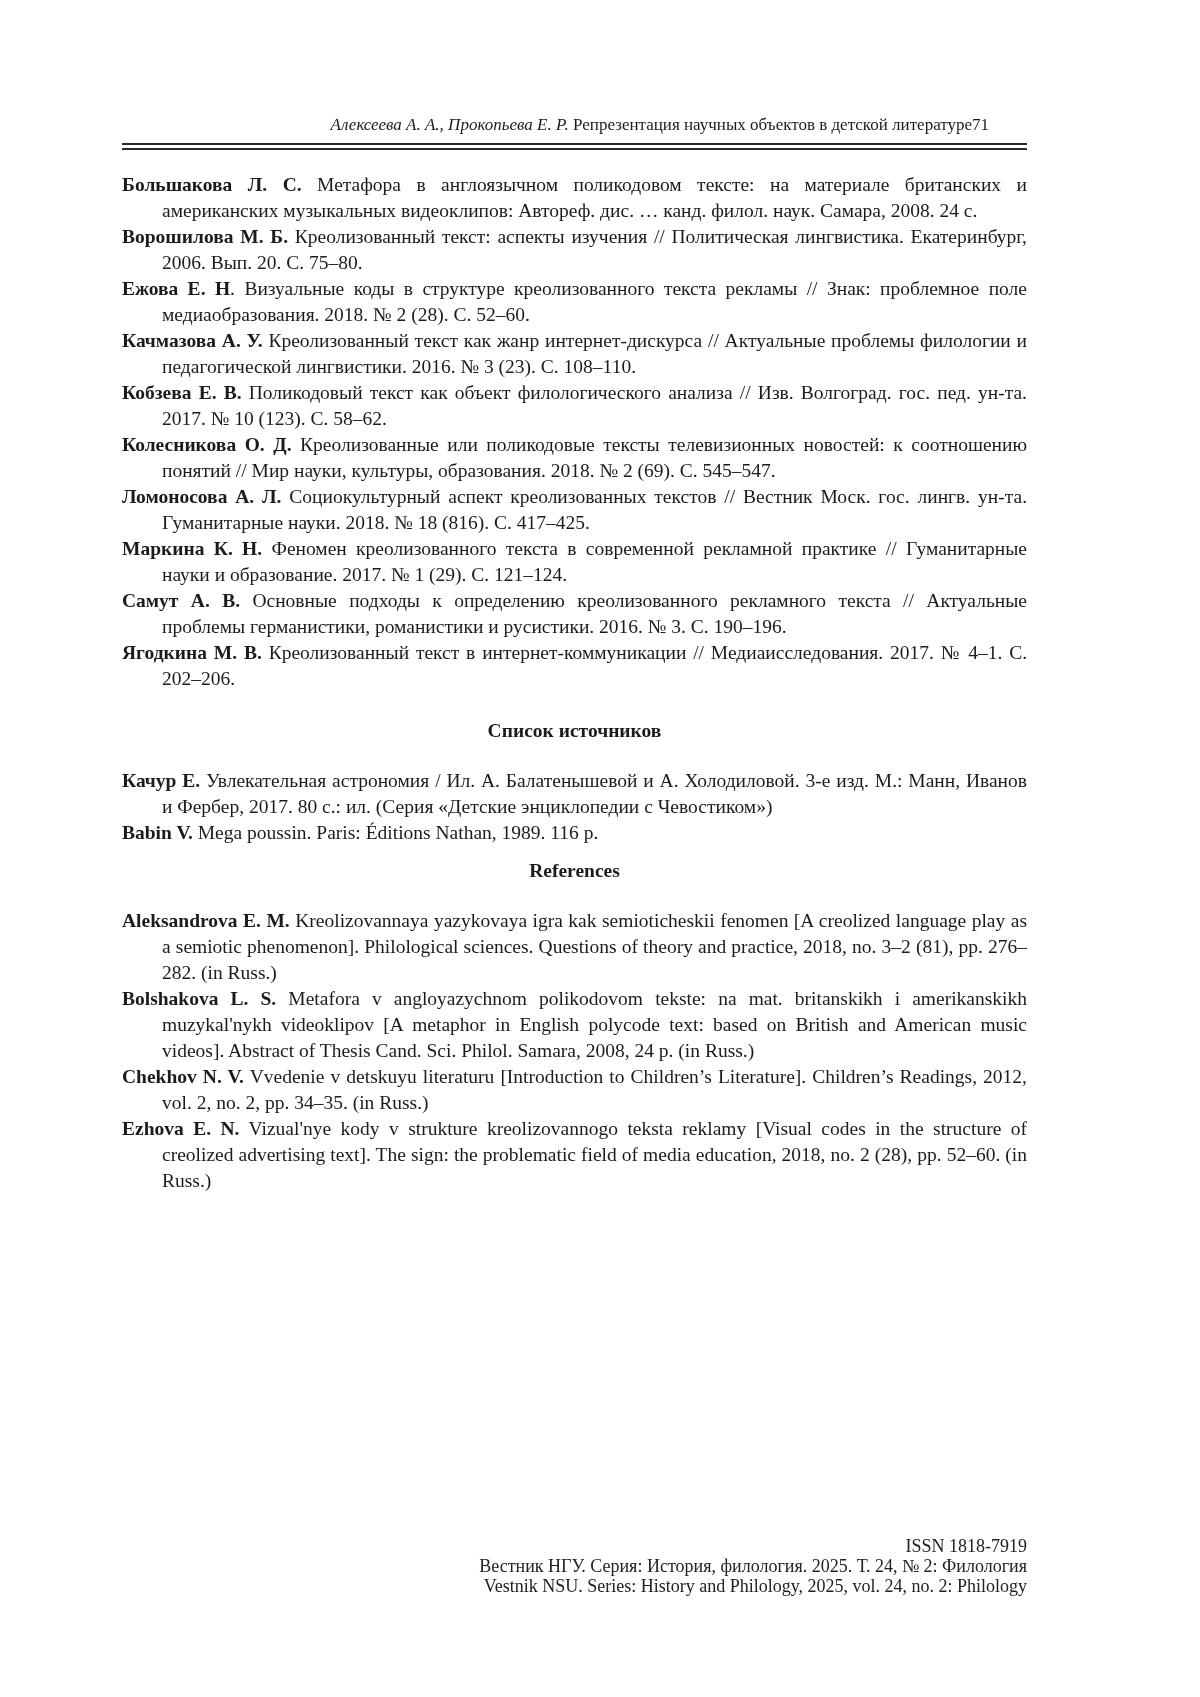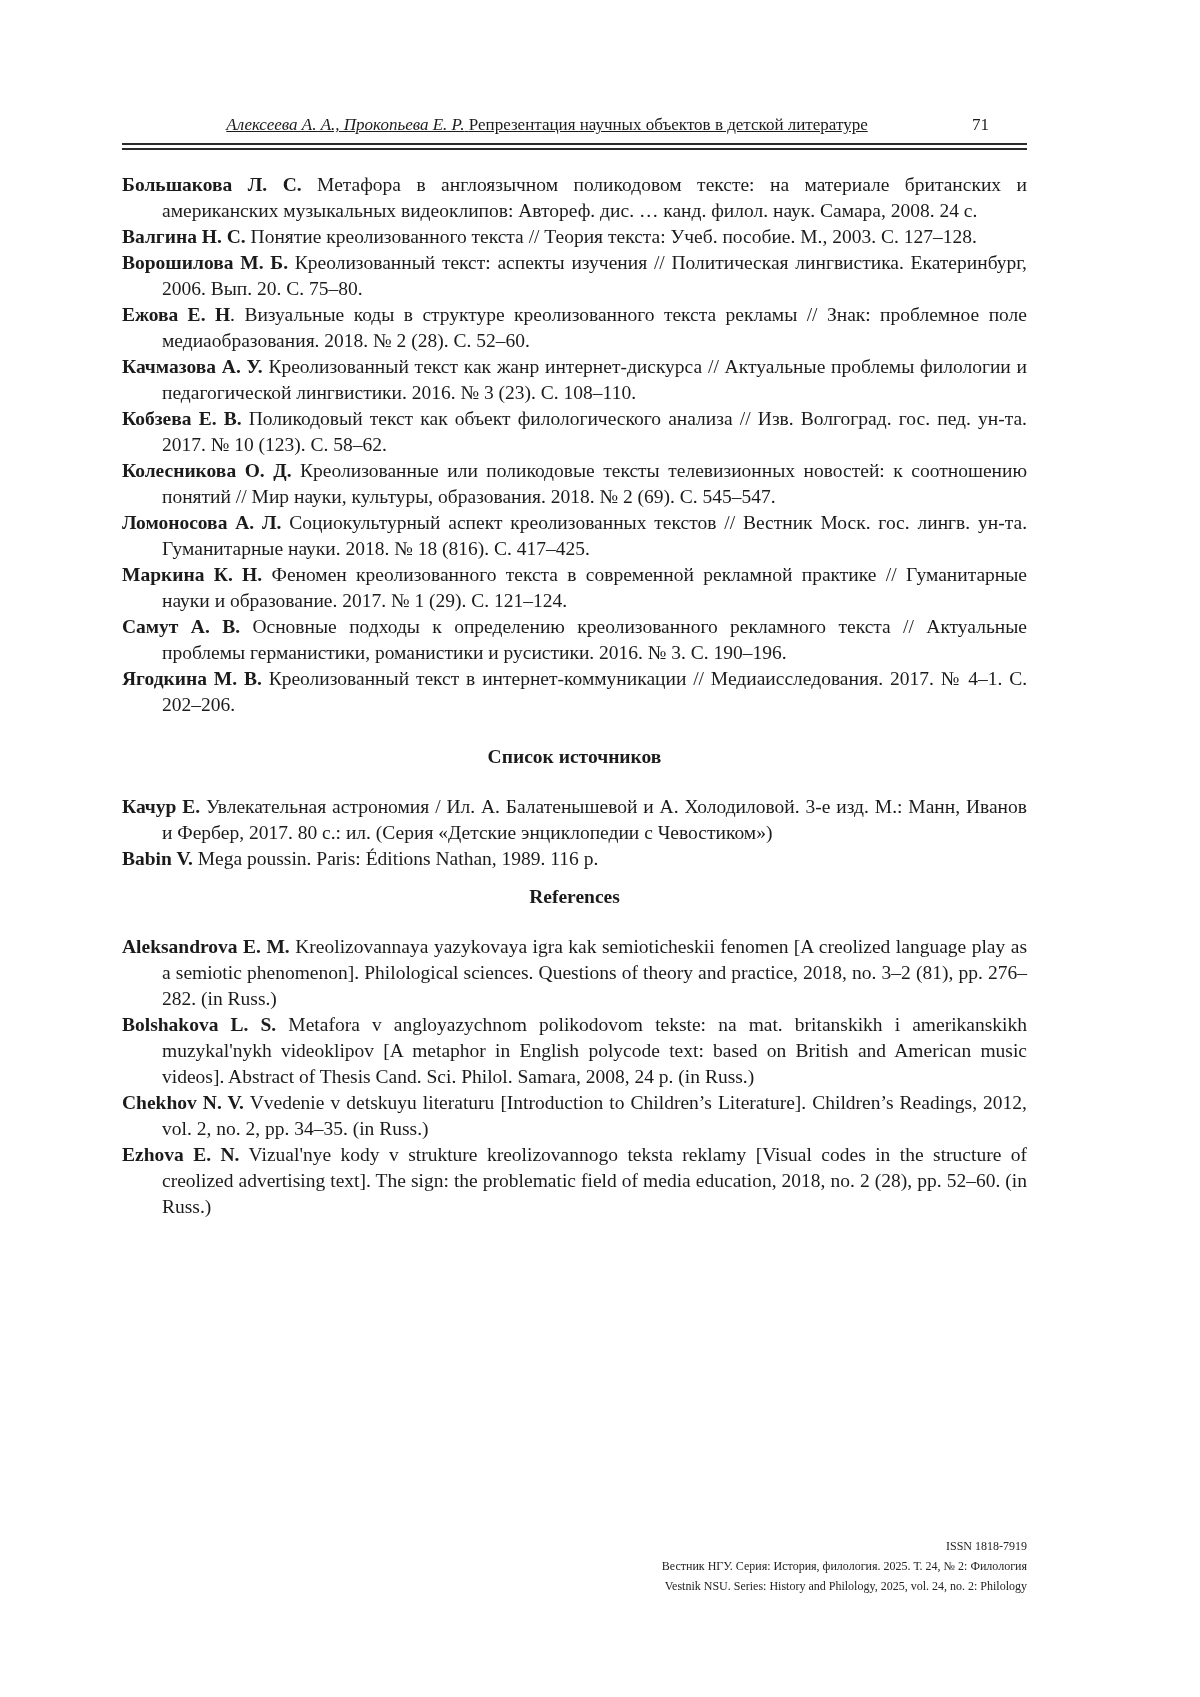--- a/index.html
+++ b/index.html
@@ -21,21 +21,21 @@
     position: absolute;
     left: 122px;
     top: 114px;
     width: 905px;
     display: flex;
     align-items: baseline;
     font-size: 17px;
     line-height: 22px;
     white-space: nowrap;
   }
-  .runhead-center { flex: 1; text-align: center; text-decoration: underline; }
+  .runhead-center { flex: 1; text-align: right; }
   .runhead-authors { font-style: italic; }
   .runhead-title { font-style: normal; }
   .page-num { padding-right: 38px; }
 
   .head-rule {
     position: absolute;
     left: 122px;
     top: 143px;
     width: 905px;
     height: 7px;
@@ -71,21 +71,21 @@
   }
   .section-heading.refs { margin-top: 12px; }
 
   
   .footer {
     position: absolute;
     left: 122px;
     top: 1536px;
     width: 905px;
     text-align: right;
-    font-size: 12px;
+    font-size: 18px;
     line-height: 20px;
     color: #222222;
   }
   .footer div { margin: 0; }
 </style>
 </head>
 <body>
 
 <div class="runhead">
   <span class="runhead-center">
@@ -93,21 +93,20 @@
     <span class="runhead-title">Репрезентация научных объектов в детской литературе</span>
   </span>
   <span class="page-num">71</span>
 </div>
 
 <div class="head-rule"></div>
 
 <div class="content">
   <div>
       <p class="entry"><span class="seg-b">Большакова Л. С.</span><span> Метафора в англоязычном поликодовом тексте: на материале британских и американских музыкальных видеоклипов: Автореф. дис. … канд. филол. наук. Самара, 2008. 24 с.</span></p>
-      <p class="entry"><span class="seg-b">Валгина Н. С.</span><span> Понятие креолизованного текста // Теория текста: Учеб. пособие. М., 2003. С. 127–128.</span></p>
       <p class="entry"><span class="seg-b">Ворошилова М. Б.</span><span> Креолизованный текст: аспекты изучения // Политическая лингвистика. Екатеринбург, 2006. Вып. 20. С. 75–80.</span></p>
       <p class="entry"><span class="seg-b">Ежова Е. Н</span><span>. Визуальные коды в структуре креолизованного текста рекламы // Знак: про­блемное поле медиаобразования. 2018. № 2 (28). С. 52–60.</span></p>
       <p class="entry"><span class="seg-b">Качмазова А. У.</span><span> Креолизованный текст как жанр интернет-дискурса // Актуальные пробле­мы филологии и педагогической лингвистики. 2016. № 3 (23). С. 108–110.</span></p>
       <p class="entry"><span class="seg-b">Кобзева Е. В.</span><span> Поликодовый текст как объект филологического анализа // Изв. Волгоград. гос. пед. ун-та. 2017. № 10 (123). С. 58–62.</span></p>
       <p class="entry"><span class="seg-b">Колесникова О. Д.</span><span> Креолизованные или поликодовые тексты телевизионных новостей: к соотношению понятий // Мир науки, культуры, образования. 2018. № 2 (69). С. 545–547.</span></p>
       <p class="entry"><span class="seg-b">Ломоносова А. Л.</span><span> Социокультурный аспект креолизованных текстов // Вестник Моск. гос. лингв. ун-та. Гуманитарные науки. 2018. № 18 (816). С. 417–425.</span></p>
       <p class="entry"><span class="seg-b">Маркина К. Н.</span><span> Феномен креолизованного текста в современной рекламной практике // Гу­манитарные науки и образование. 2017. № 1 (29). С. 121–124.</span></p>
       <p class="entry"><span class="seg-b">Самут А. В.</span><span> Основные подходы к определению креолизованного рекламного текста // Акту­альные проблемы германистики, романистики и русистики. 2016. № 3. С. 190–196.</span></p>
       <p class="entry"><span class="seg-b">Ягодкина М. В.</span><span> Креолизованный текст в интернет-коммуникации // Медиаисследования. 2017. № 4–1. С. 202–206.</span></p>
     </div>

